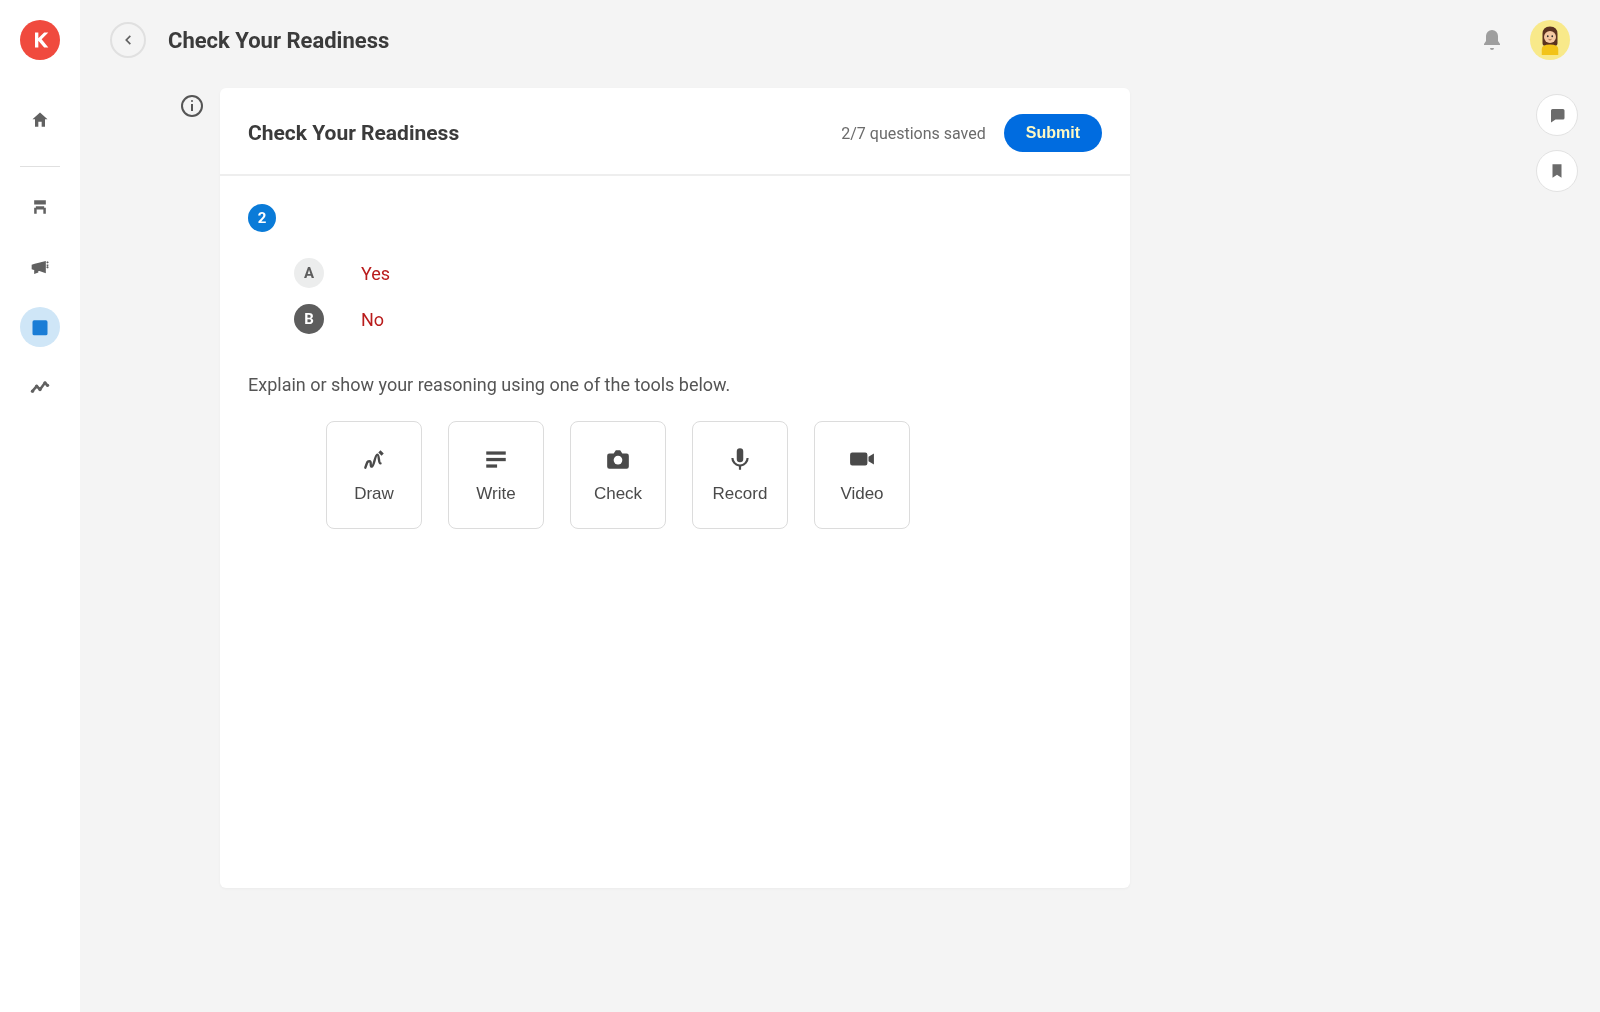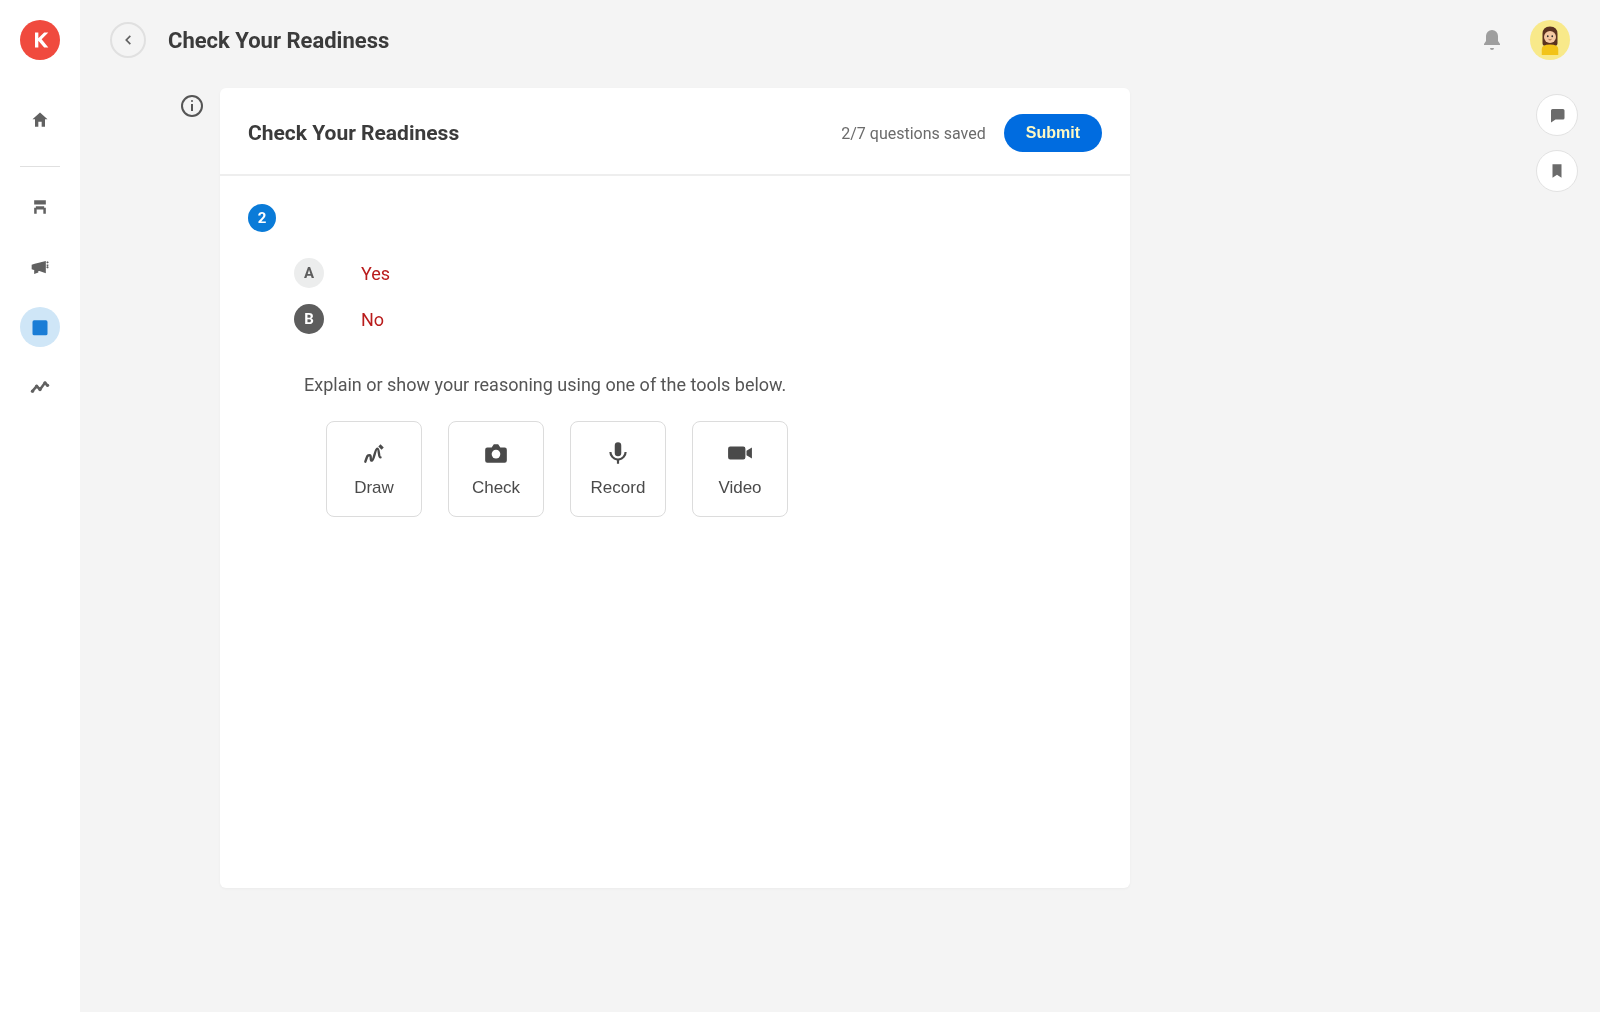--- a/index.html
+++ b/index.html
@@ -200,34 +200,33 @@
     background: #5d5d5d;
     color: #fff;
   }
   .option-label {
     font-size: 18px;
     color: #b91c1c;
     margin-left: 19px;
   }
 
   .explain-text {
-    margin-left: 56px;
     font-size: 18px;
     color: #555;
     margin-bottom: 26px;
   }
 
   .tools {
     margin-left: 78px;
     display: flex;
     gap: 26px;
   }
   .tool {
     width: 96px;
-    height: 96px;
+    height: 108px;
     border: 1.5px solid #dcdcdc;
     border-radius: 8px;
     background: #fff;
     display: flex;
     flex-direction: column;
     align-items: center;
     justify-content: center;
     gap: 12px;
     cursor: pointer;
     color: #4a4a4a;
@@ -370,20 +369,28 @@
 
         <div class="explain-text">Explain or show your reasoning using one of the tools below.</div>
 
         <div class="tools">
           <button class="tool">
             <svg viewBox="0 0 24 24">
                 <path d="M4 20c2-6 2-6 4-6s0 5 2 5 3-11 5-11 1 8 3 8" stroke="currentColor" stroke-width="2.2" fill="none" stroke-linecap="round"></path>
                 <path d="M18 4l3 3-2 2-3-3 2-2z"></path>
               </svg>
             <span class="tool-label">Draw</span>
+          </button>
+          <button class="tool">
+            <svg viewBox="0 0 24 24">
+                <rect x="3" y="5" width="18" height="3"></rect>
+                <rect x="3" y="11" width="18" height="3"></rect>
+                <rect x="3" y="17" width="10" height="3"></rect>
+              </svg>
+            <span class="tool-label">Write</span>
           </button>
           <button class="tool">
             <svg viewBox="0 0 24 24">
                 <path d="M4 7h4l2-3h4l2 3h4a2 2 0 012 2v10a2 2 0 01-2 2H4a2 2 0 01-2-2V9a2 2 0 012-2z"></path>
                 <circle cx="12" cy="13" r="4" fill="#fff"></circle>
               </svg>
             <span class="tool-label">Check</span>
           </button>
           <button class="tool">
             <svg viewBox="0 0 24 24">

